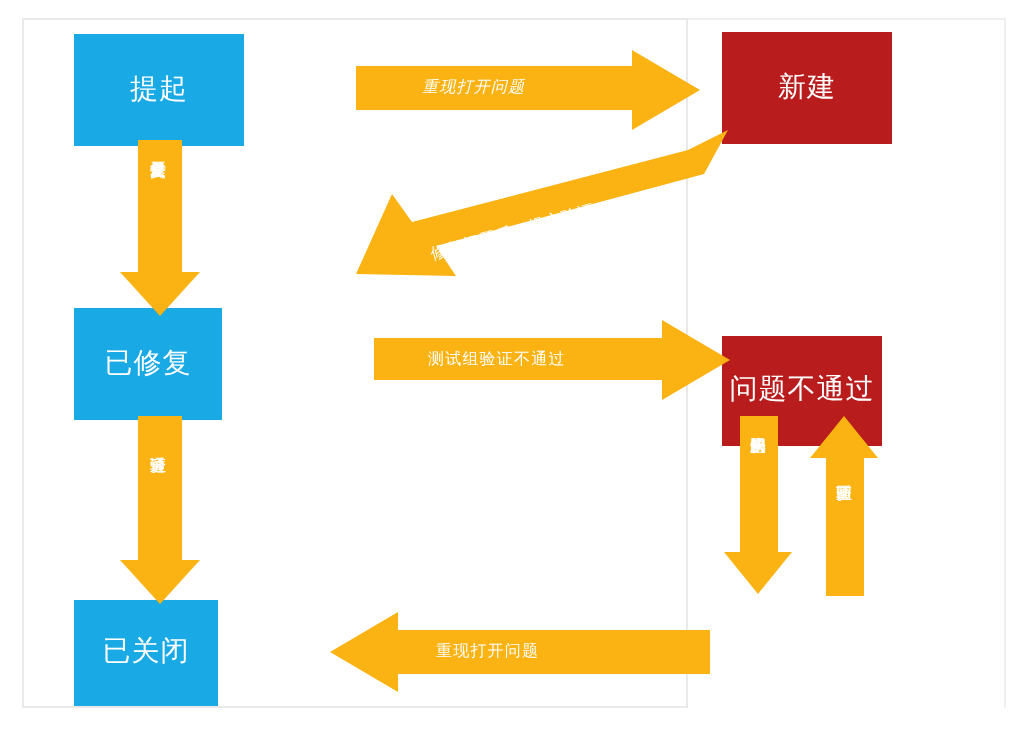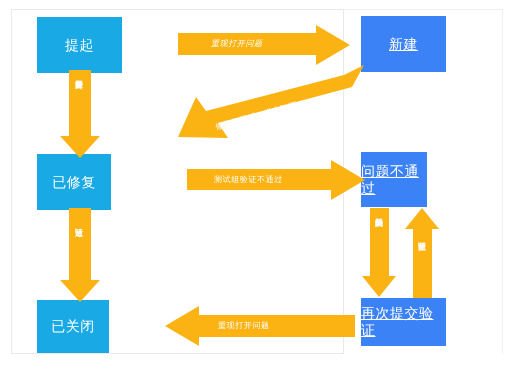--- a/index.html
+++ b/index.html
@@ -48,21 +48,21 @@
     align-items: center;
     justify-content: center;
     color: #ffffff;
     font-size: 14px;
     letter-spacing: 0.5px;
     line-height: 1.2;
     text-align: left;
     user-select: none;
   }
   .node.blue  { background: #19A9E4; }
-  .node.green { background: #3b82f6; text-decoration: underline; }
+  .node.green { background: #b91c1c; }
 
   
   .arrow {
     position: absolute;
   }
   .arrow .shaft {
     position: absolute;
     background: #FBB313;
   }
   .arrow .head {
@@ -116,27 +116,24 @@
   </div>
 
   <div class="node blue" style="left:37px; top:300px; width:72px; height:53px;">
     <span>已关闭</span>
   </div>
 
   <div class="node green" style="left:361px; top:16px; width:85px; height:56px;">
     <span>新建</span>
   </div>
 
-  <div class="node green" style="left:361px; top:152px; width:66px; height:55px;">
+  <div class="node green" style="left:361px; top:168px; width:80px; height:55px;">
     <span>问题不通过</span>
   </div>
 
-  <div class="node green" style="left:361px; top:298px; width:85px; height:48px;">
-    <span>再次提交验证</span>
-  </div>
 
   <div class="arrow" style="left:178px; top:25px; width:172px; height:40px;font-style:italic;">
     <div class="shaft" style="left:0; top:8px; width:140px; height:22px;"></div>
     <div class="head" style="left:138px; top:0px; border-top:20px solid transparent; border-bottom:20px solid transparent; border-left:34px solid #FBB313;"></div>
     <div class="lbl" style="left:33px; top:13px;">重现打开问题</div>
   </div>
 
   <svg class="svg-arrow" width="190" height="75" style="left:178px; top:63px;">
     <polygon points="190,0 178,22 44,58 54,73 4,72 22,32 32,46 170,10" fill="#FBB313" transform="translate(-4,2)"></polygon>
   </svg>

